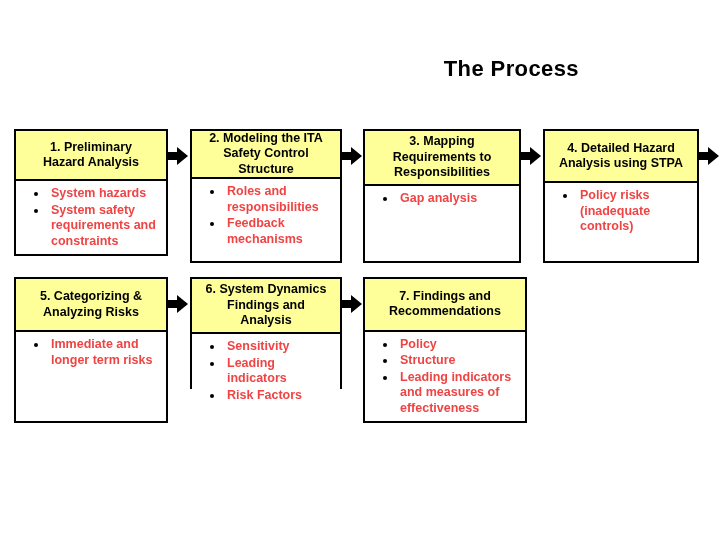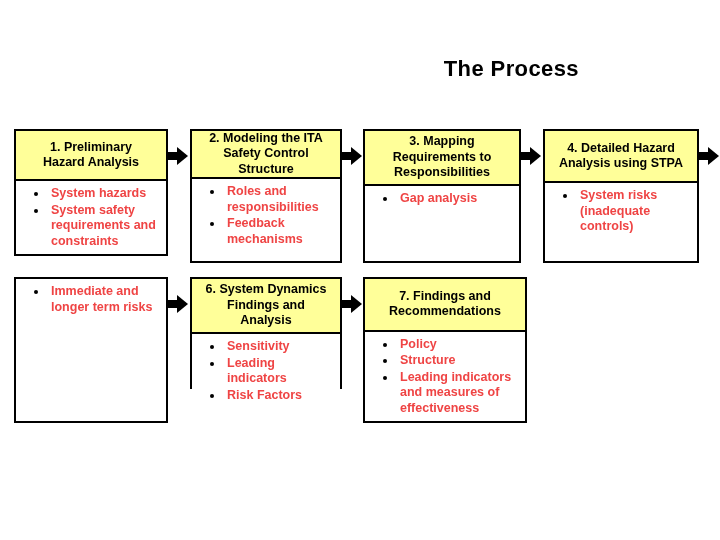--- a/index.html
+++ b/index.html
@@ -186,31 +186,37 @@
 
   <div class="flow-box" style="left:543px; top:129px; width:156px; height:134px;">
     <div class="box-header" style="height:52px;">
       <span>
         <span>4. Detailed Hazard</span>
         <span>Analysis using STPA</span>
       </span>
     </div>
     <div class="box-body">
       <ul class="bullets">
-        <li>System risks (inadequate controls)</li>
+        <li>Policy risks (inadequate controls)</li>
       </ul>
     </div>
   </div>
 
   <div class="arrow" style="left:699px; top:147px;">
     <div class="shaft"></div>
     <div class="head"></div>
   </div>
 
   <div class="flow-box" style="left:14px; top:277px; width:154px; height:146px;">
+    <div class="box-header" style="height:53px;">
+      <span>
+        <span>5. Categorizing &amp;</span>
+        <span>Analyzing Risks</span>
+      </span>
+    </div>
     <div class="box-body">
       <ul class="bullets">
         <li>Immediate and longer term risks</li>
       </ul>
     </div>
   </div>
 
   <div class="arrow" style="left:168px; top:295px;">
     <div class="shaft"></div>
     <div class="head"></div>

